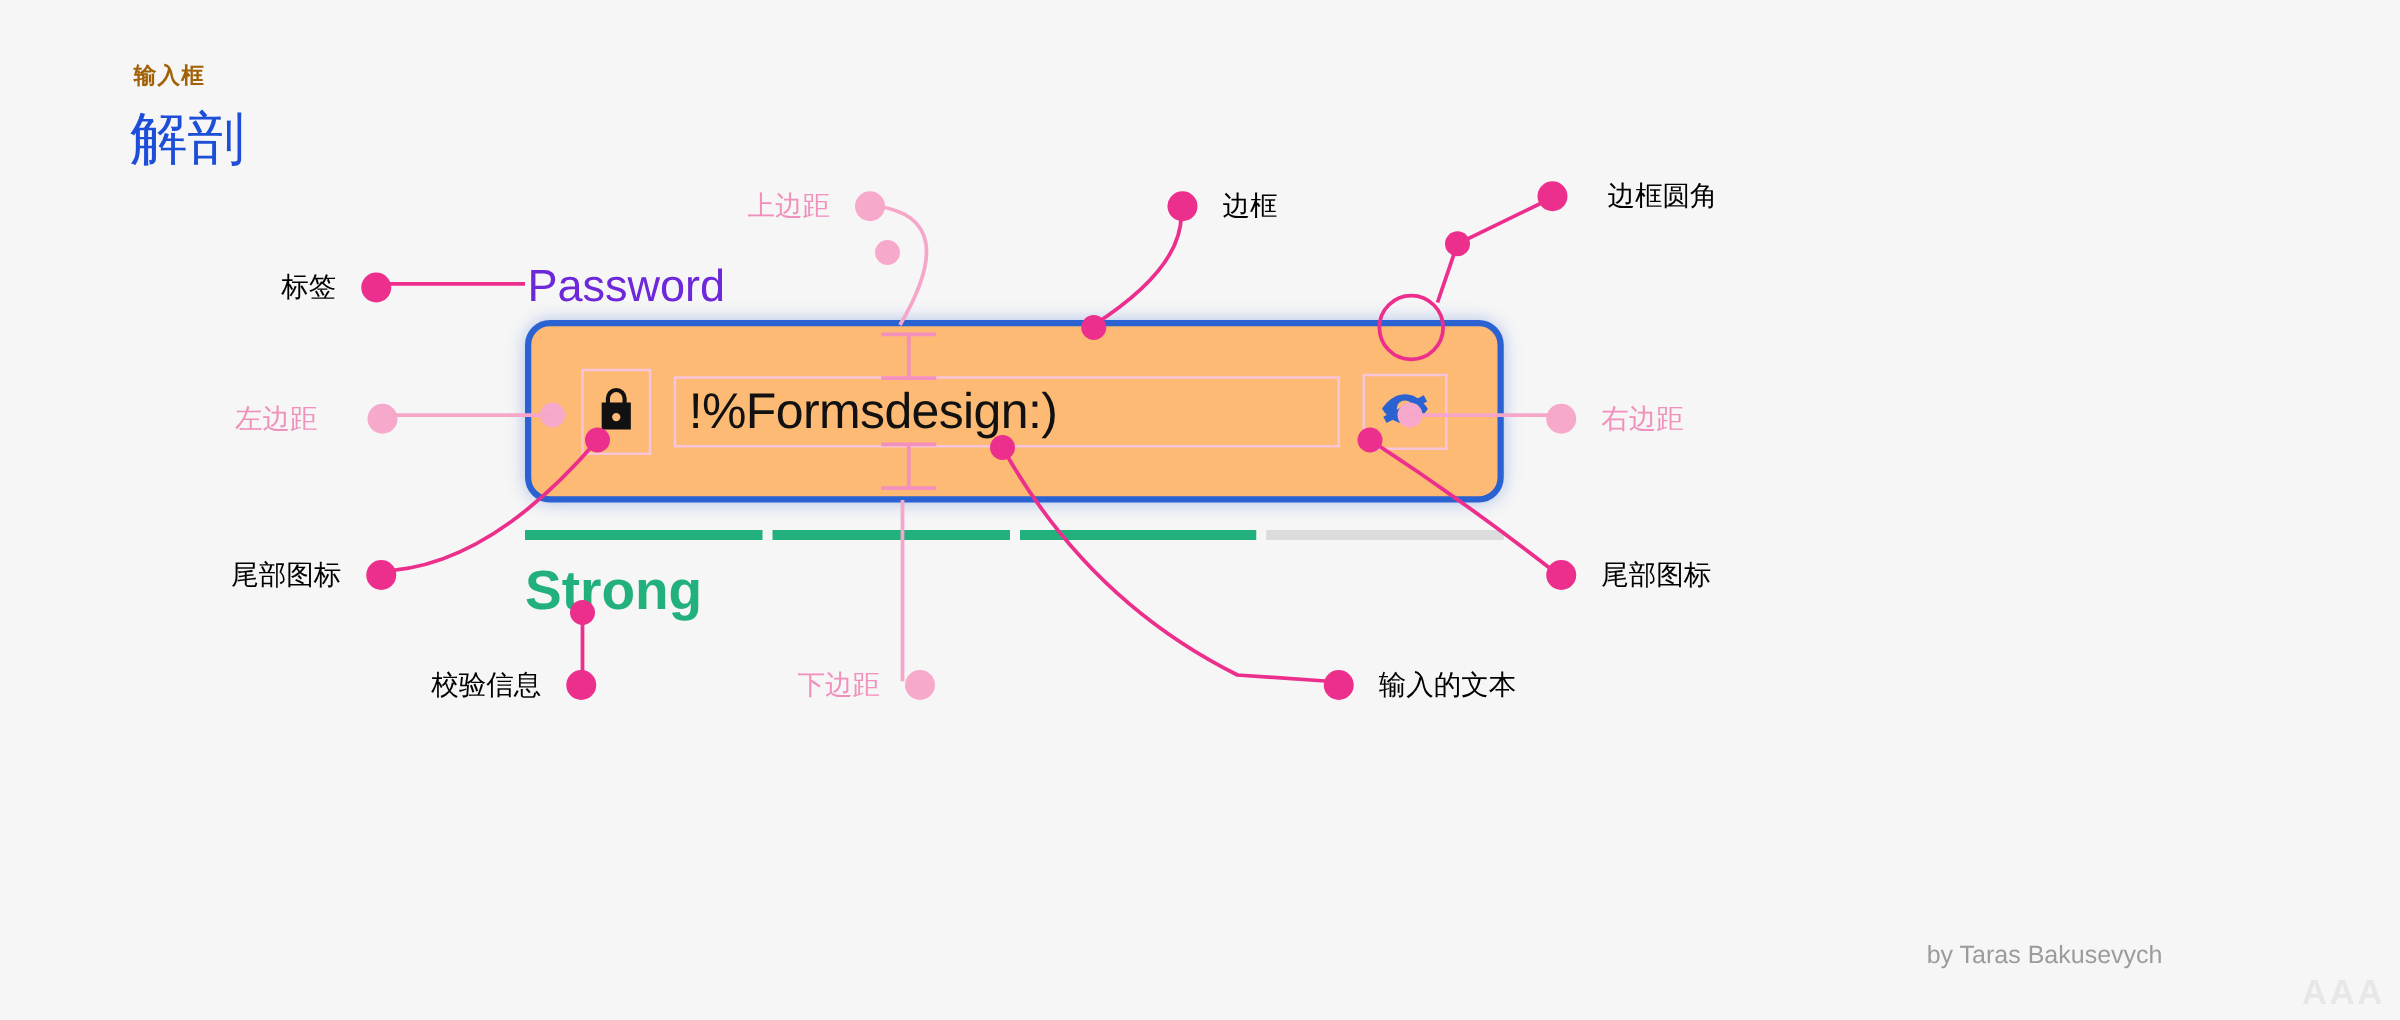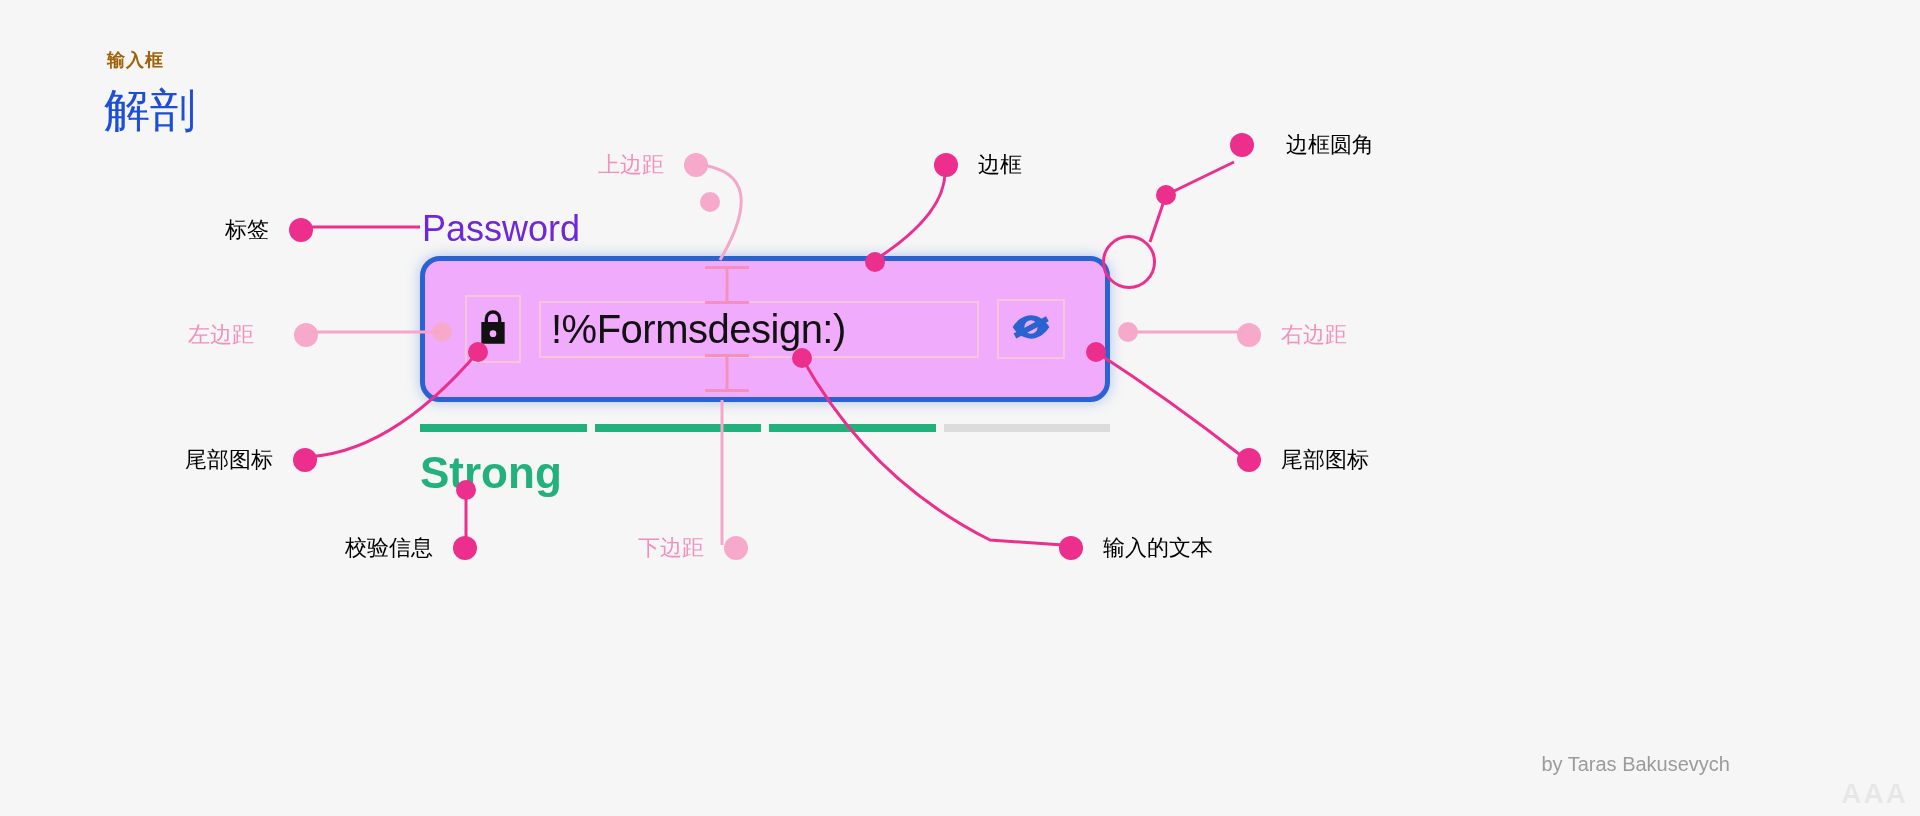--- a/index.html
+++ b/index.html
@@ -38,23 +38,23 @@
     top: 208px;
   }
   .field-label {
     font-size: 36px;
     font-weight: 500;
     color: #6d28d9;
     margin-bottom: 6px;
     margin-left: 2px;
   }
   .input-box {
-    width: 690px;
+    width: 783px;
     height: 146px;
-    background: #f0abfc;
+    background: #fdba74;
     border: 5px solid #2b62d1;
     border-radius: 20px;
     box-shadow: 0 0 14px rgba(43,98,209,0.35);
     display: flex;
     align-items: center;
     padding: 0 40px;
     position: relative;
   }
   .icon-frame {
     border: 2px solid #f7c5d9;
@@ -242,21 +242,21 @@
 </div>
 <div class="ann dim" style="left:638px; top:533px;">
   <span class="txt">下边距</span>
     <span class="dot"></span>
 </div>
 
 <div class="ann strong right" style="left:934px; top:150px;">
   <span class="txt">边框</span>
     <span class="dot"></span>
 </div>
-<div class="ann strong right" style="left:1230px; top:130px;gap:32px;">
+<div class="ann strong right" style="left:1230px; top:142px;gap:32px;">
   <span class="txt">边框圆角</span>
     <span class="dot"></span>
 </div>
 <div class="ann dim right" style="left:1237px; top:320px;">
   <span class="txt">右边距</span>
     <span class="dot"></span>
 </div>
 <div class="ann strong right" style="left:1237px; top:445px;">
   <span class="txt">尾部图标</span>
     <span class="dot"></span>

